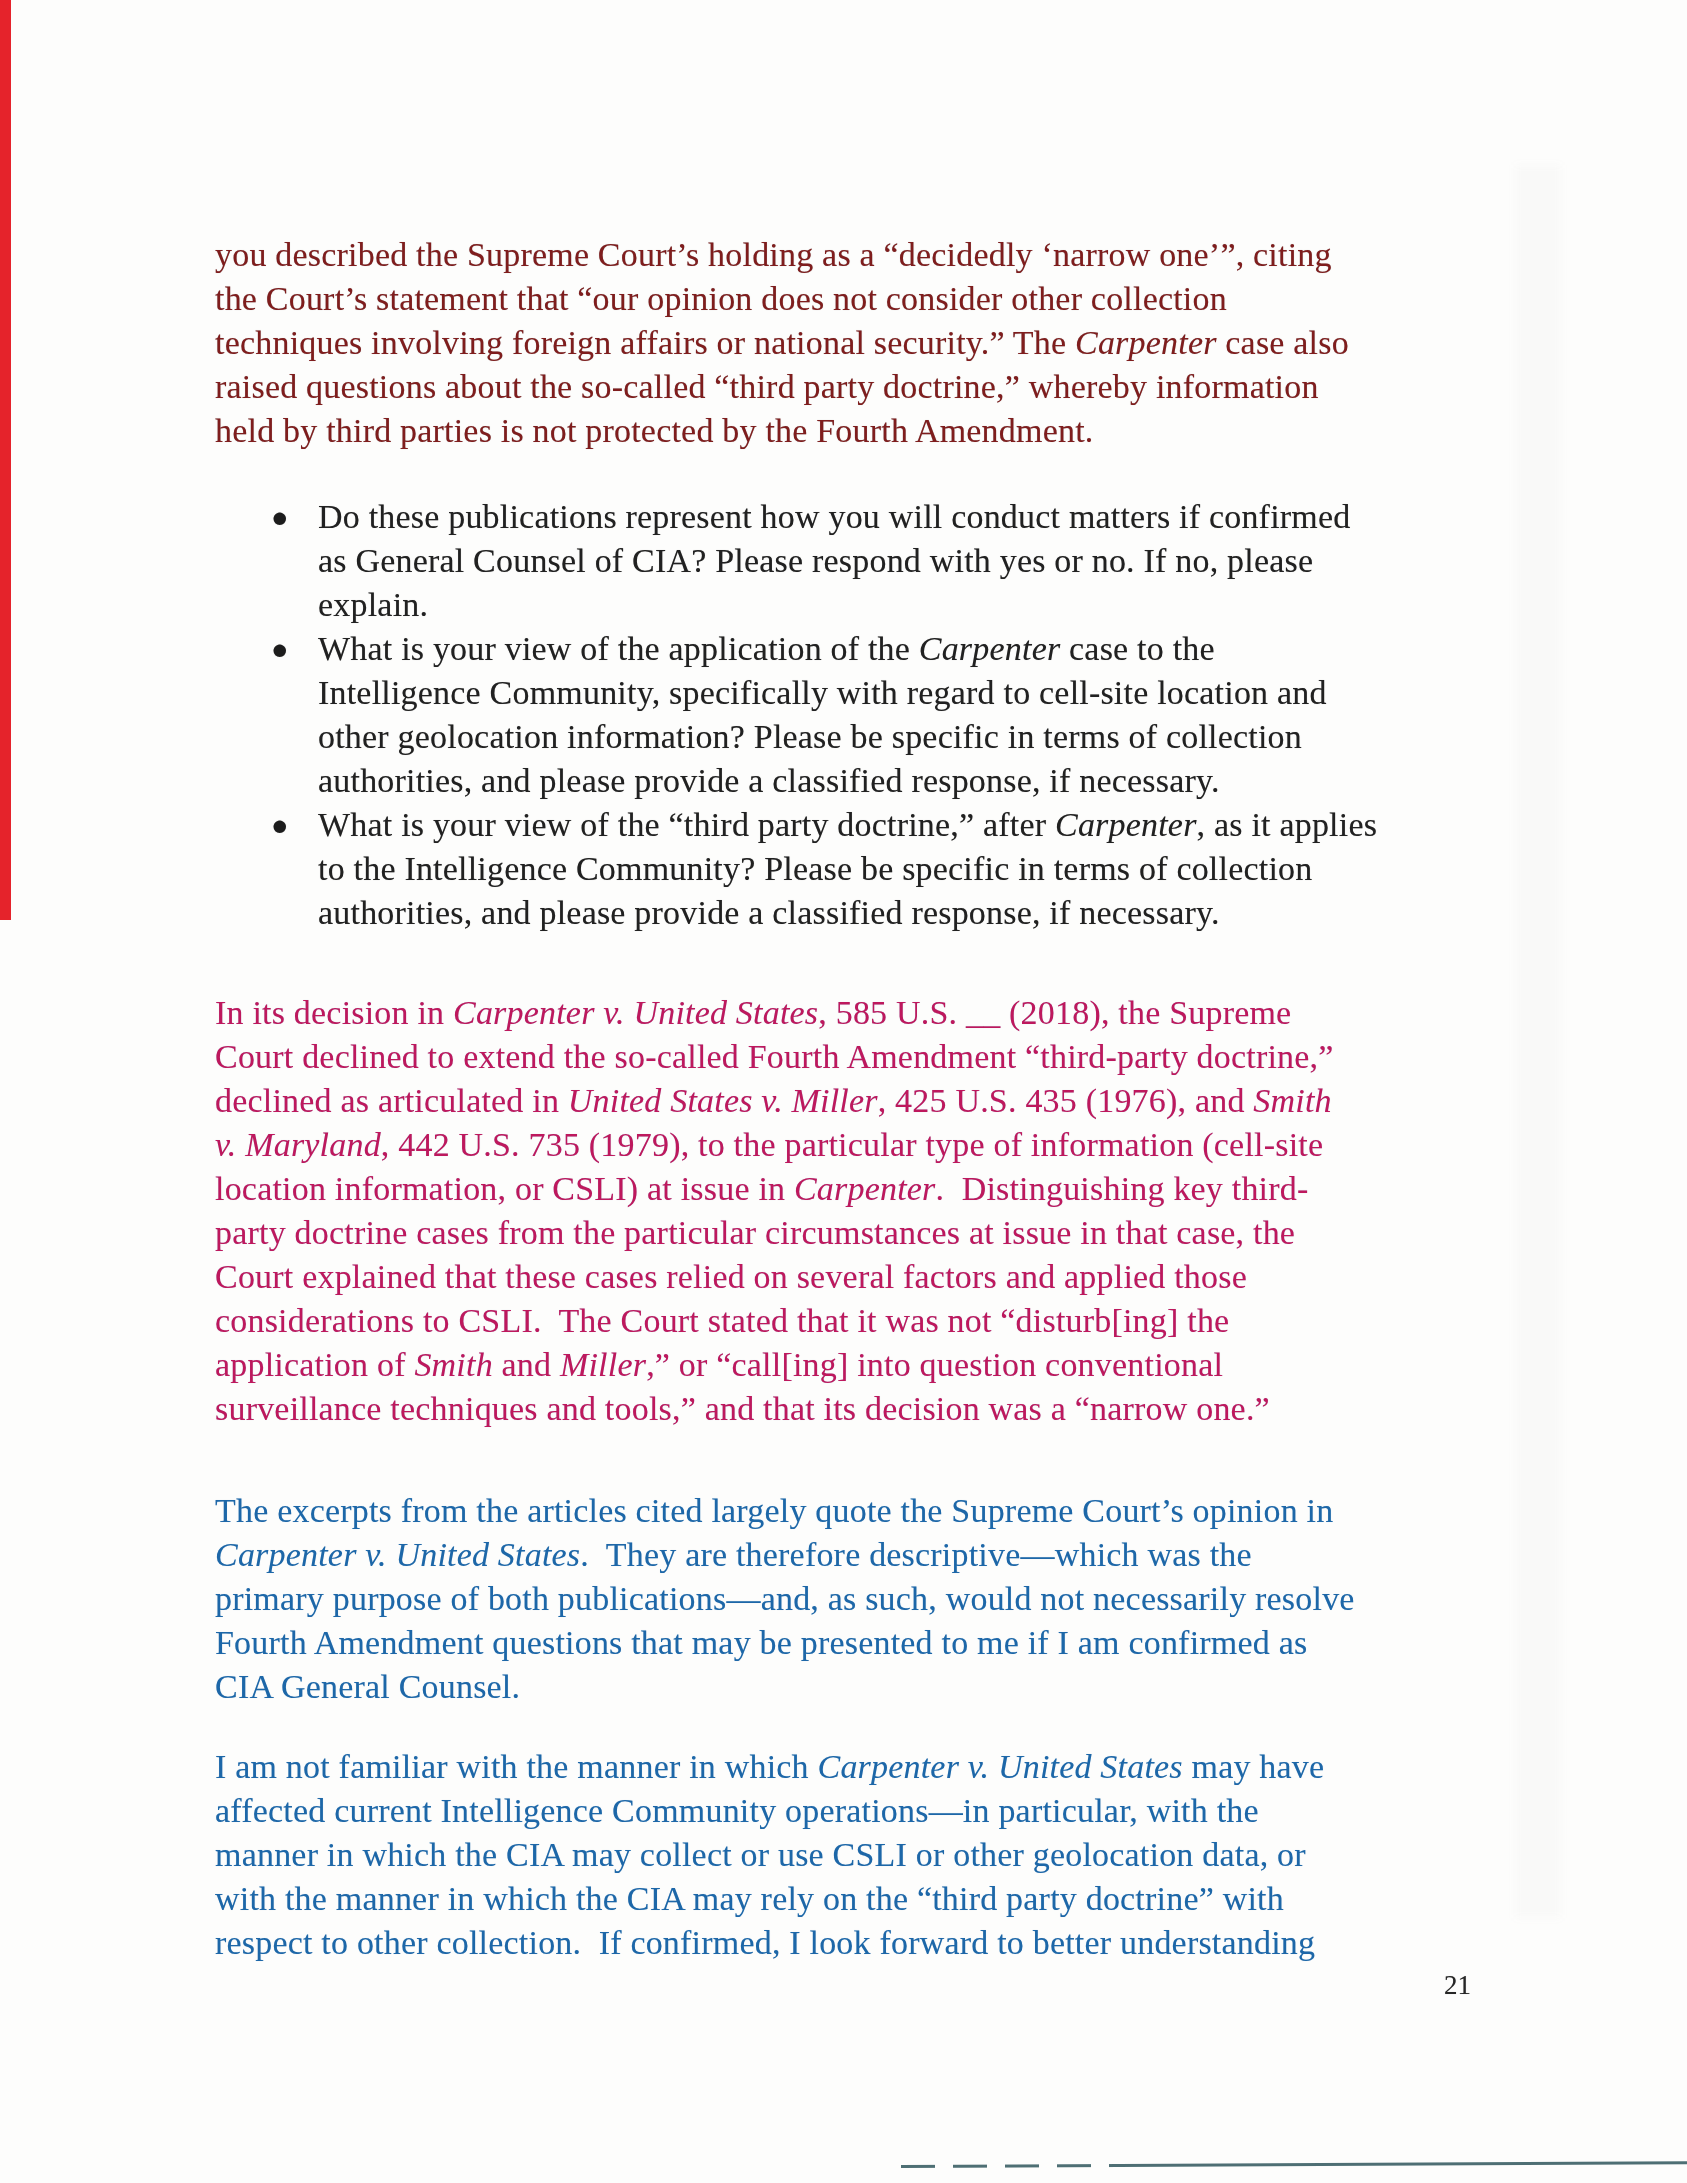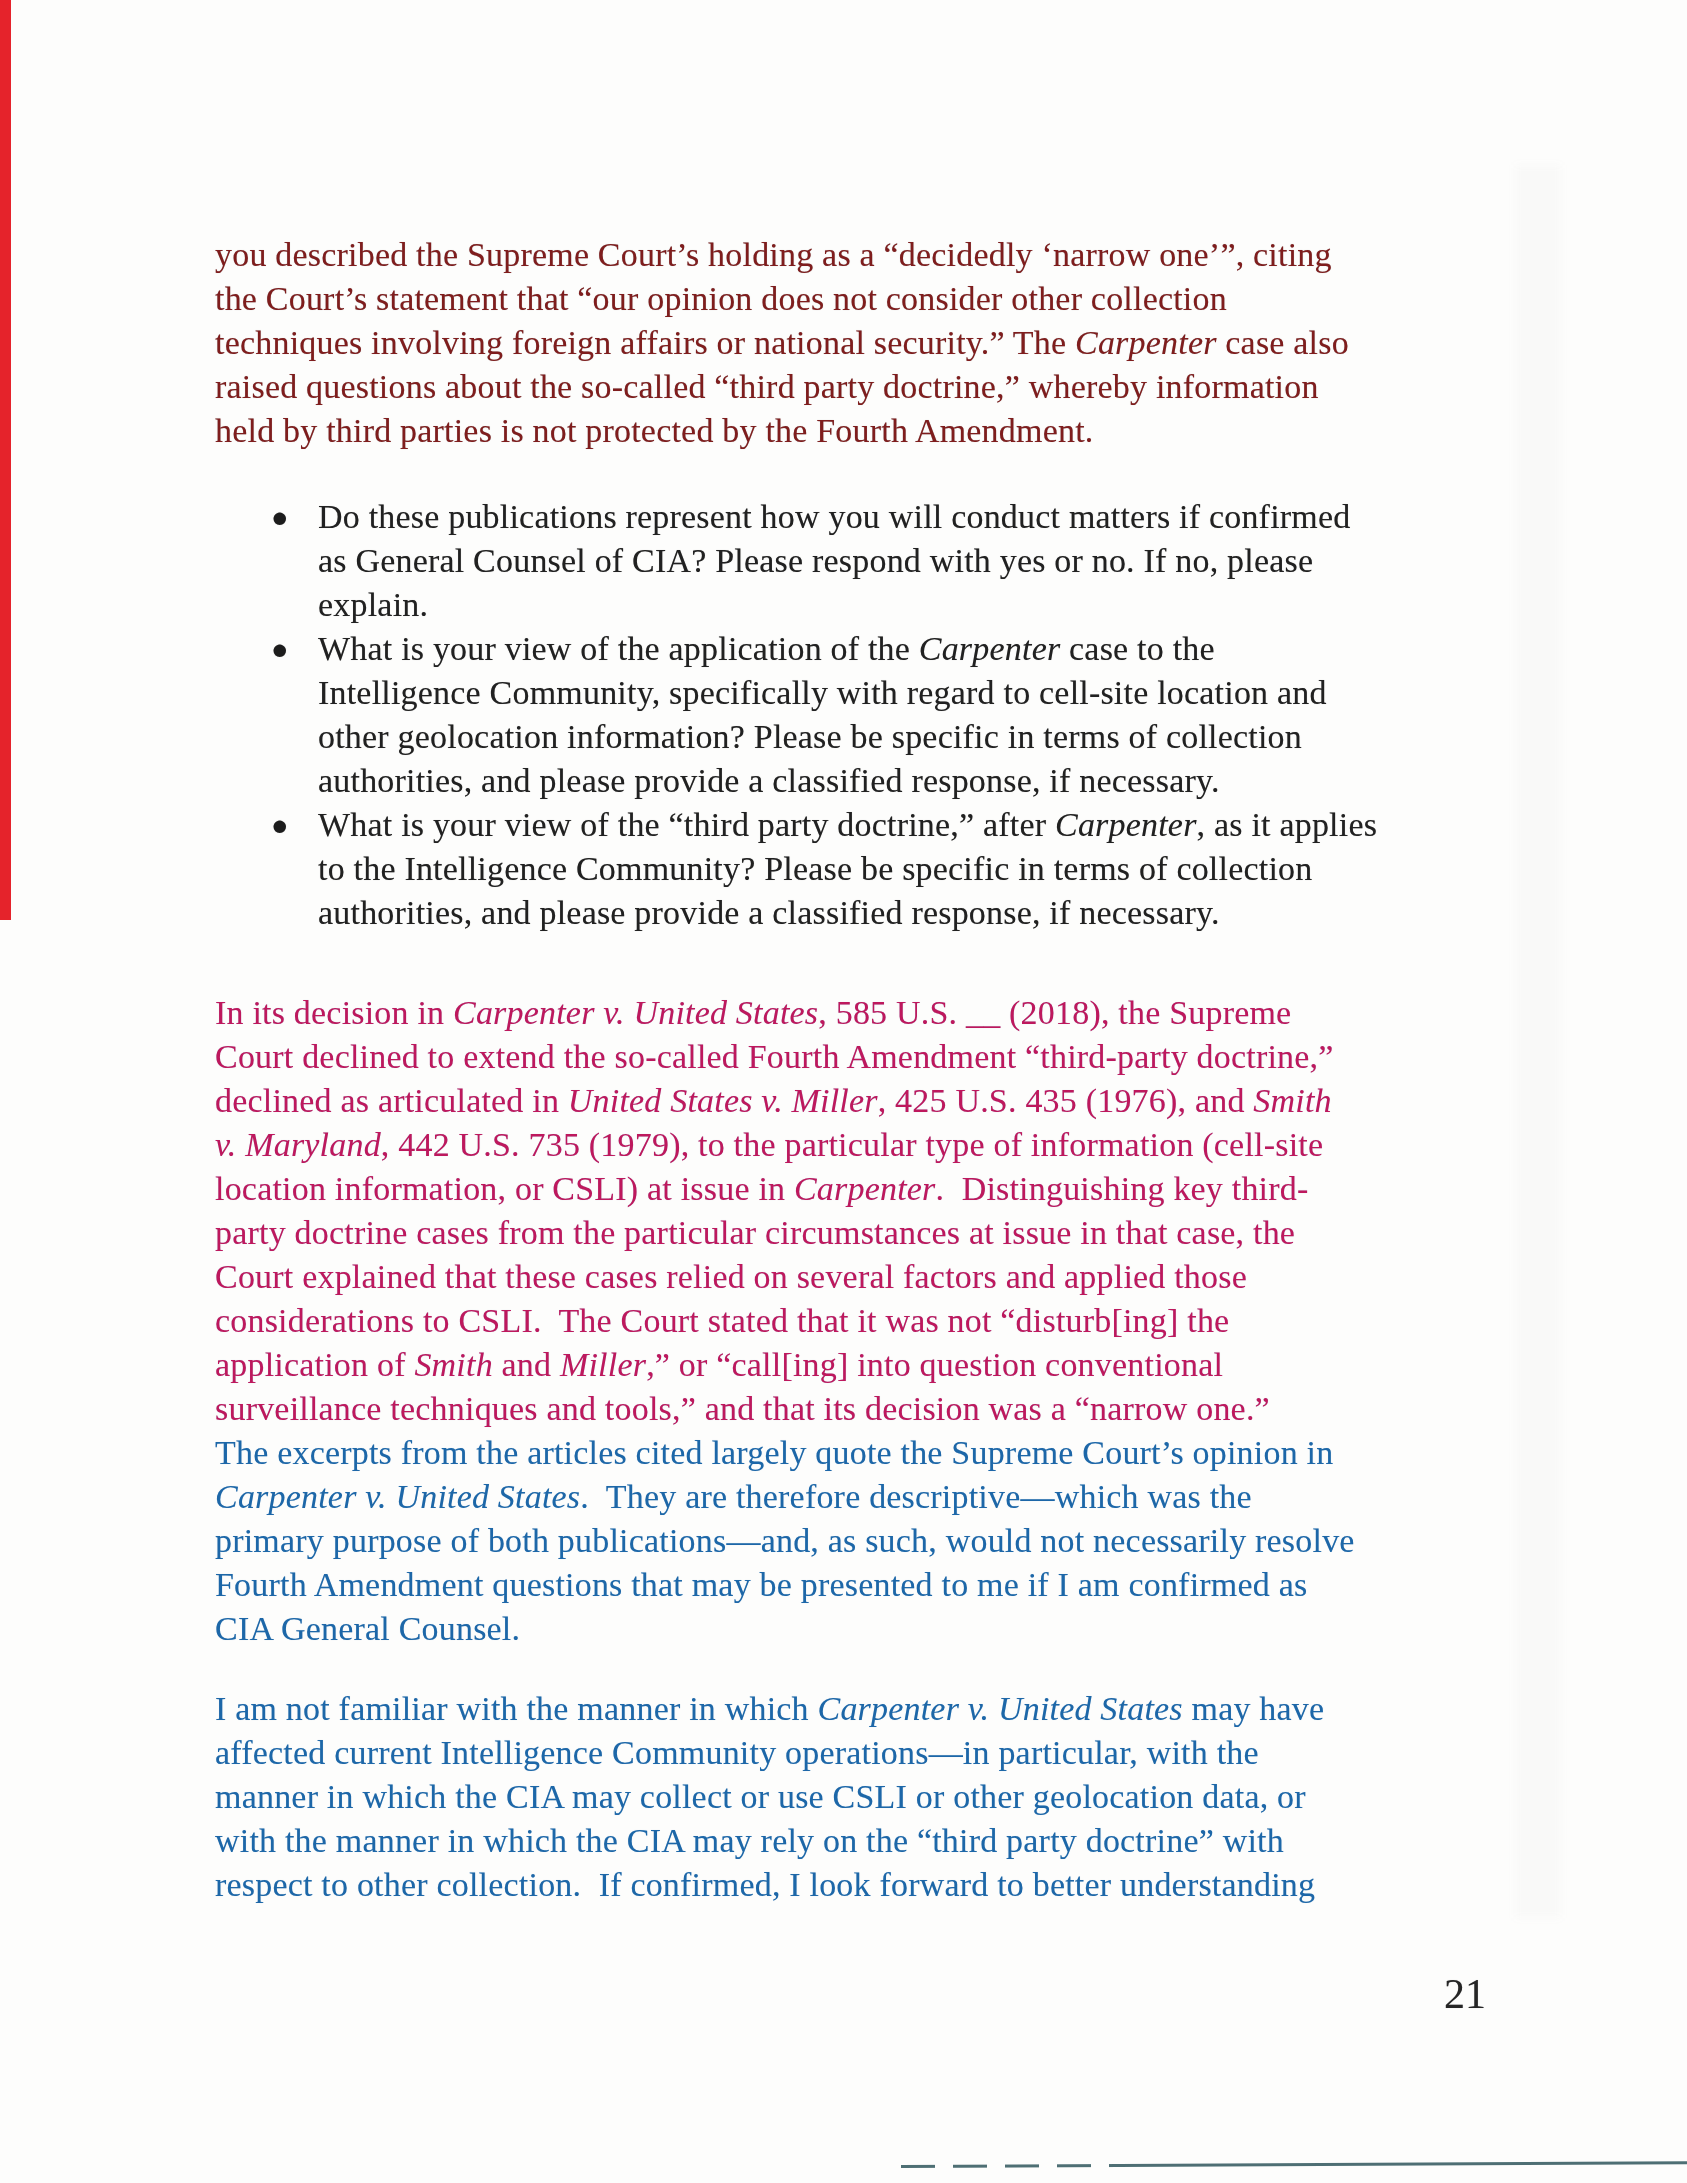--- a/index.html
+++ b/index.html
@@ -65,28 +65,28 @@
     position: absolute;
     left: 56px;
     top: 14.6px;
     width: 14.6px;
     height: 14.6px;
     line-height: 14.6px;
     font-size: 29px;
     color: #1c1c1c;
   }
   .answer-1 { margin-top: 56px; }
-  .answer-2 { }
+  .answer-2 { margin-top: 58px; }
   .answer-3 { margin-top: 36px; }
 
   .page-number {
     position: absolute;
     left: 1444px;
     top: 1970px;
-    font-size: 42px;
+    font-size: 27px;
     color: #262626;
     text-shadow: 0 0 0.7px rgba(20,20,20,0.35);
   }
 
   
   .bottom-line {
     position: absolute;
     left: 901px;
     top: 2165px;
     width: 786px;

